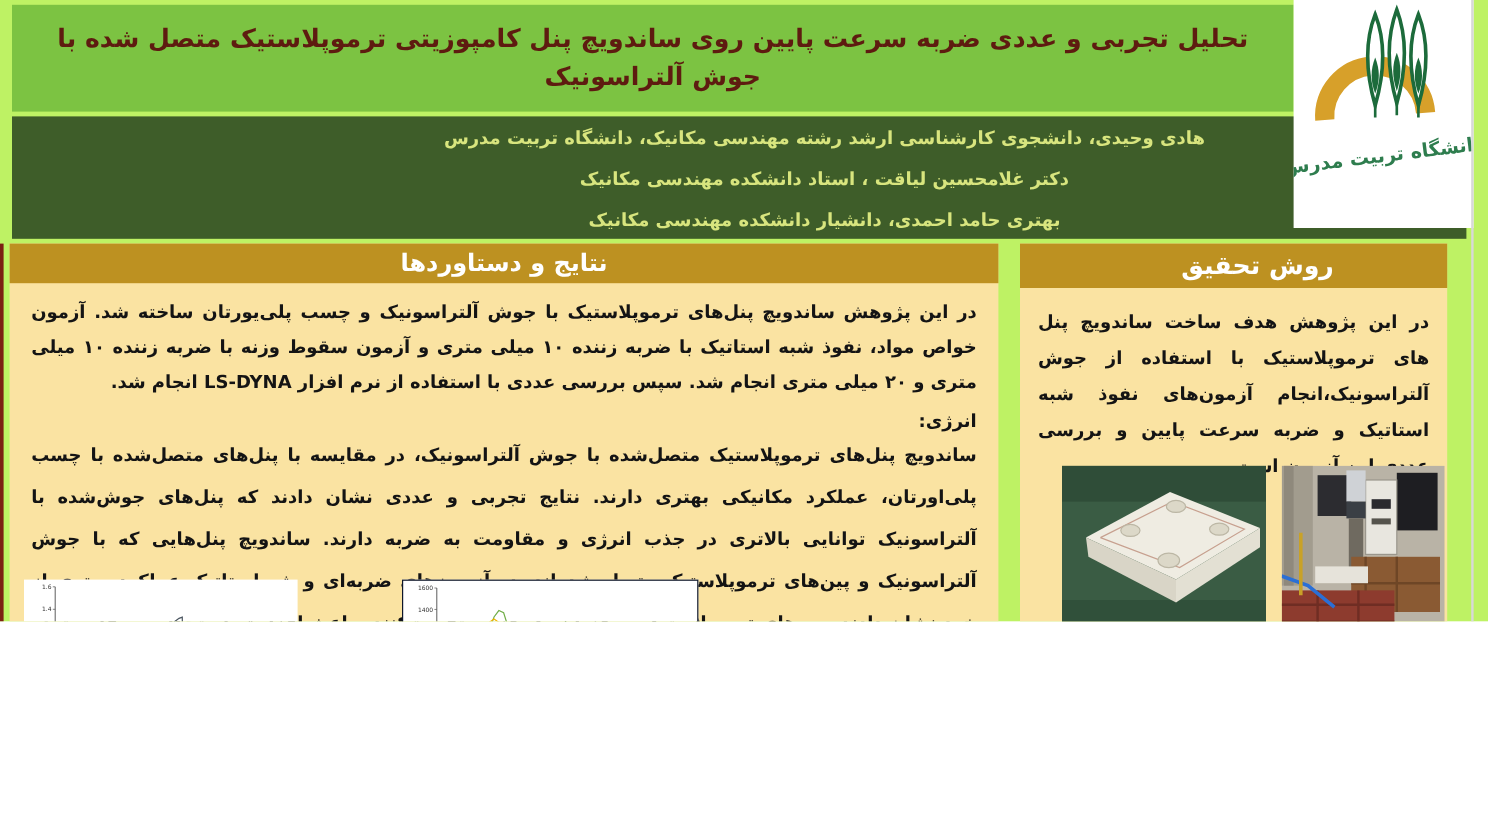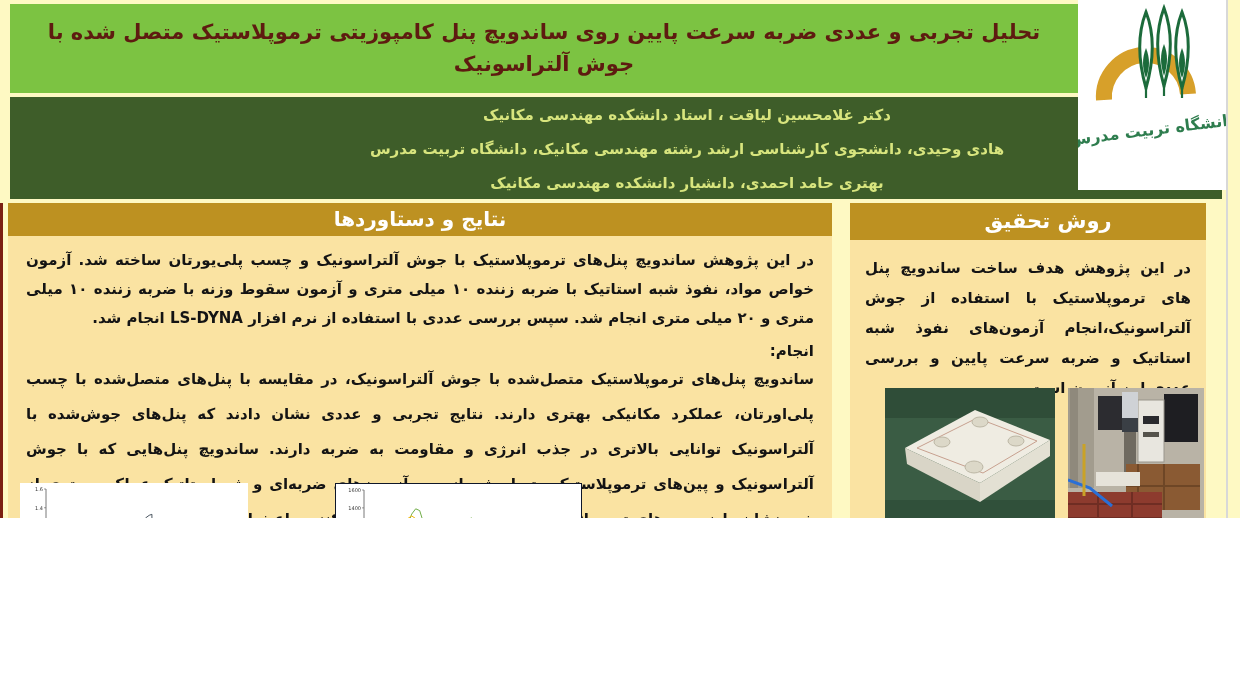--- a/index.html
+++ b/index.html
@@ -1,16 +1,16 @@
 <!DOCTYPE html>
 <html lang="fa"><head>
 <meta charset="utf-8">
 <style>
   html,body{margin:0;padding:0;background:#ffffff;}
-  .page{position:relative;width:1240px;height:518px;background:#fef9c3;overflow:hidden;
+  .page{position:relative;width:1240px;height:518px;background:#bef264;overflow:hidden;
         font-family:"DejaVu Sans",sans-serif;}
 
   
   .title-bar{position:absolute;left:10px;top:4px;width:1068px;height:89px;background:#7cc342;
              display:flex;align-items:center;justify-content:center;}
   .title-text{color:#5e1b10;font-weight:bold;font-size:21px;direction:rtl;text-align:center;padding:0 34px;line-height:1.5;}
 
   .authors-band{position:absolute;left:10px;top:97px;width:1212px;height:102px;background:#3e5d29;
                 direction:rtl;text-align:center;box-sizing:border-box;padding:1px 0 0 142px;}
   .author-line{color:#d8e57e;font-size:15px;line-height:34px;font-weight:bold;}
@@ -51,22 +51,22 @@
 </head>
 <body>
 
 <div class="page">
 
   <div class="title-bar">
     <div class="title-text">تحلیل تجربی و عددی ضربه سرعت پایین روی ساندویچ پنل کامپوزیتی ترموپلاستیک متصل شده با جوش آلتراسونیک</div>
   </div>
 
   <div class="authors-band">
+    <div class="author-line">هادی وحیدی، دانشجوی کارشناسی ارشد رشته مهندسی مکانیک، دانشگاه تربیت مدرس</div>
     <div class="author-line">دکتر غلامحسین لیاقت ، استاد دانشکده مهندسی مکانیک</div>
-    <div class="author-line">هادی وحیدی، دانشجوی کارشناسی ارشد رشته مهندسی مکانیک، دانشگاه تربیت مدرس</div>
     <div class="author-line">بهتری حامد احمدی، دانشیار دانشکده مهندسی مکانیک</div>
   </div>
 
   <div class="logo-card">
     <svg viewBox="0 0 150 190" width="150" height="190">
       <path d="M 26 100 A 42 42 0 0 1 110 94" fill="none" stroke="#d7a02a" stroke-width="16"></path>
       <g stroke="#1c6b3b" stroke-width="3" fill="#ffffff">
         <path d="M 68 12 C 77 35 76 60 68 88 C 60 60 59 35 68 12 Z"></path>
         <path d="M 86 8 C 95 32 94 58 86 86 C 78 58 77 32 86 8 Z"></path>
         <path d="M 104 12 C 113 35 112 60 104 88 C 96 60 95 35 104 12 Z"></path>
@@ -85,21 +85,21 @@
     </svg>
   </div>
 
   <div class="edge-line"></div>
   <div class="red-line"></div>
 
   <div class="panel left-panel">
     <div class="panel-header">نتایج و دستاوردها</div>
     <div class="left-body">
       <p class="p1">در این پژوهش ساندویچ پنل‌های ترموپلاستیک با جوش آلتراسونیک و چسب پلی‌یورتان ساخته شد. آزمون خواص مواد، نفوذ شبه استاتیک با ضربه زننده ۱۰ میلی متری و آزمون سقوط وزنه با ضربه زننده ۱۰ میلی متری و ۲۰ میلی متری انجام شد. سپس بررسی عددی با استفاده از نرم افزار LS-DYNA انجام شد.</p>
-      <p class="plabel">انجام:</p>
+      <p class="plabel">انرژی:</p>
       <p class="p2">ساندویچ پنل‌های ترموپلاستیک متصل‌شده با جوش آلتراسونیک، در مقایسه با پنل‌های متصل‌شده با چسب پلی‌اورتان، عملکرد مکانیکی بهتری دارند. نتایج تجربی و عددی نشان دادند که پنل‌های جوش‌شده با آلتراسونیک توانایی بالاتری در جذب انرژی و مقاومت به ضربه دارند. ساندویچ پنل‌هایی که با جوش آلتراسونیک و پین‌های ترموپلاستیک متصل شده‌اند، در آزمون‌های ضربه‌ای و شبه‌استاتیک عملکرد بهتری از خود نشان دادند. پین‌های ترموپلاستیک به عنوان یک عنصر تقویت‌کننده باعث افزایش استحکام و مقاومت در برابر نفوذ شدند.</p>
     </div>
     <div class="chartbox chart1">
       <svg viewBox="0 0 228 180">
           <line x1="26" y1="156" x2="198" y2="156" stroke="#555" stroke-width="0.8"></line>
           <line x1="26" y1="156" x2="26" y2="6" stroke="#555" stroke-width="0.8"></line>
           <line x1="26" y1="156" x2="26" y2="158" stroke="#555" stroke-width="0.6"></line>
           <text x="26" y="164" font-size="5" text-anchor="middle" fill="#333">0</text>
           <line x1="45.111111111111114" y1="156" x2="45.111111111111114" y2="158" stroke="#555" stroke-width="0.6"></line>
           <text x="45.111111111111114" y="164" font-size="5" text-anchor="middle" fill="#333">5</text>

